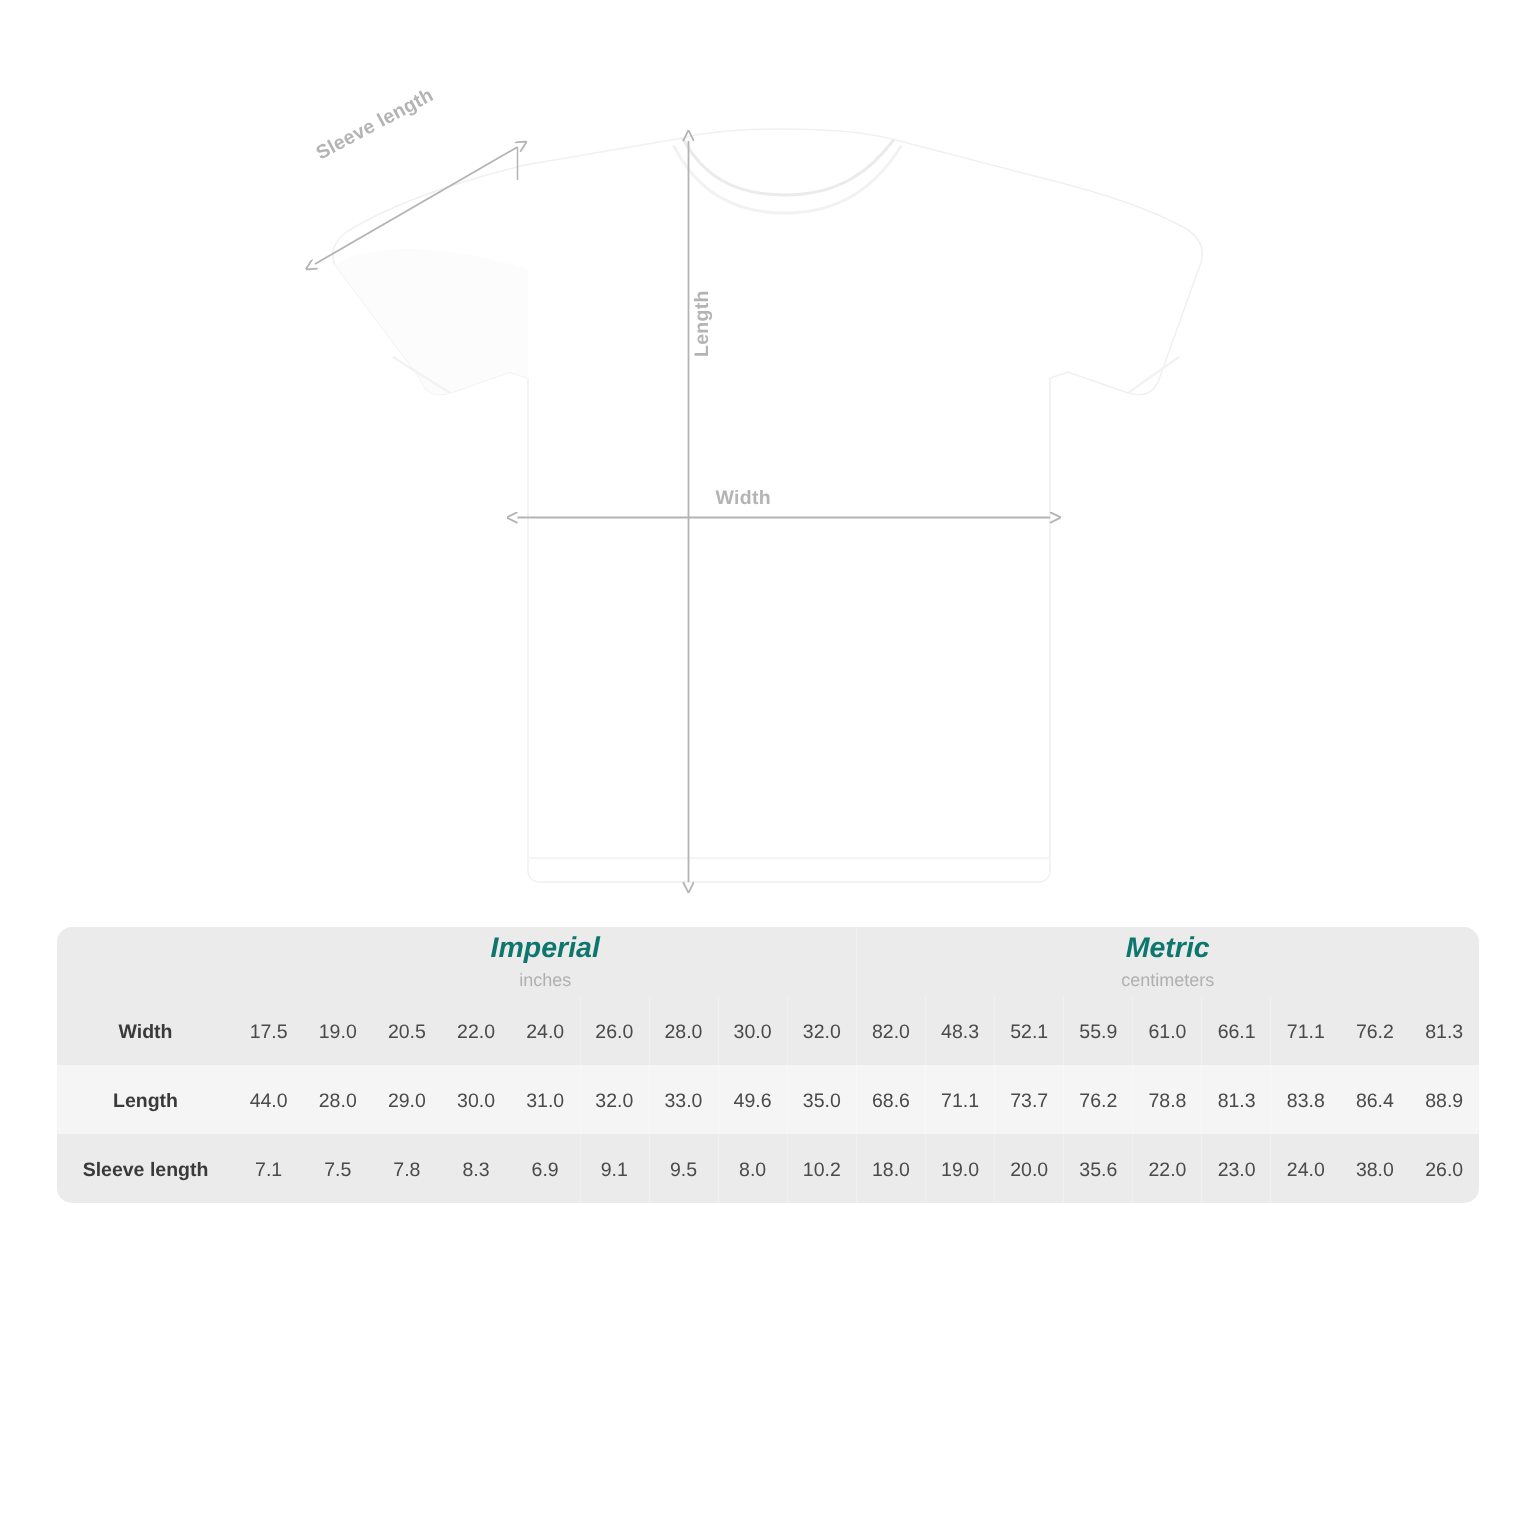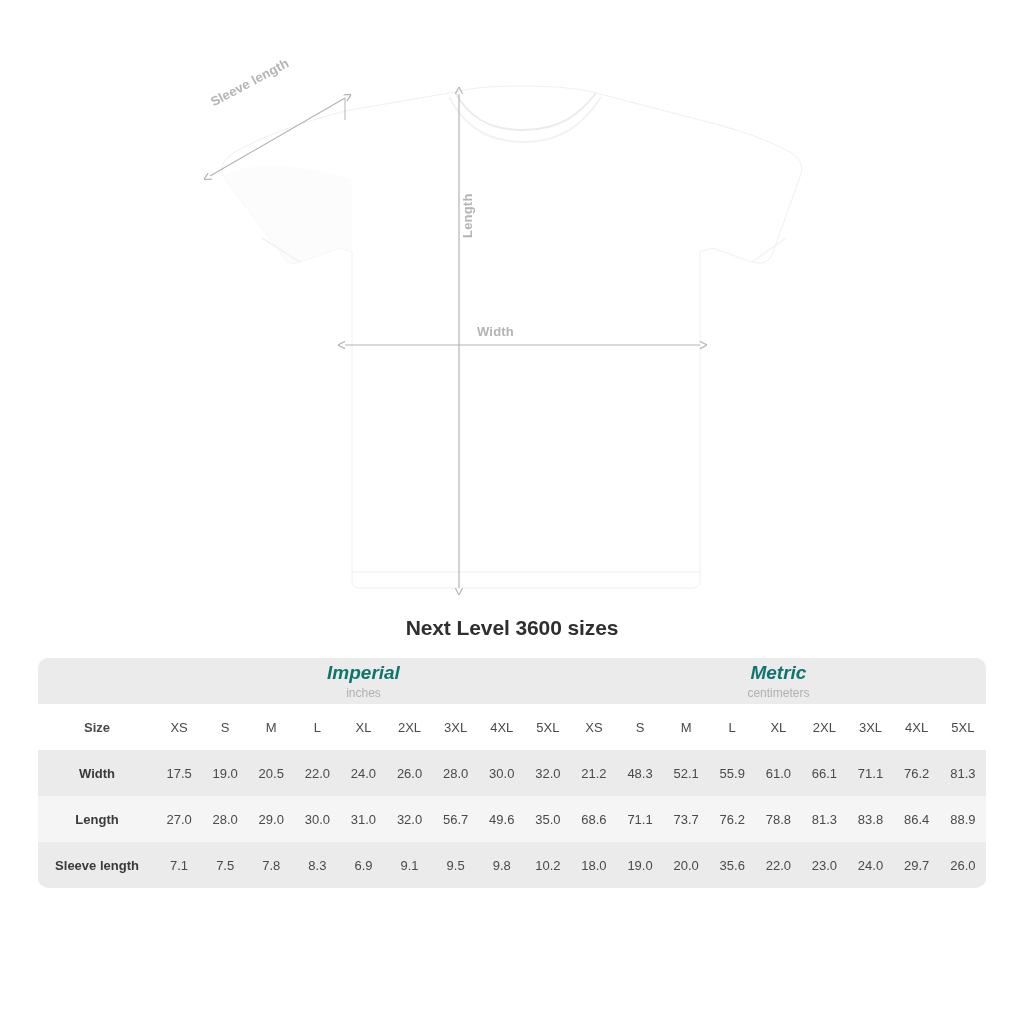--- a/index.html
+++ b/index.html
@@ -213,21 +213,20 @@
       <line x1="345" y1="345" x2="700" y2="345" marker-start="url(#arrowStart)" marker-end="url(#arrowEnd)"></line>
     </g>
   </svg>
 
   <div class="dim-label sleeve">Sleeve length</div>
   <div class="dim-label length">Length</div>
   <div class="dim-label width">Width</div>
 </div>
 
 <div class="title-block">
-  <h1 class="chart-title">Next Level 3600 sizes</h1>
 </div>
 
 <div class="table-wrap">
   <table class="size-table">
     <colgroup>
       <col class="label-col">
       <col class="data-col">
         <col class="data-col">
         <col class="data-col">
         <col class="data-col">
@@ -252,73 +251,52 @@
         <td colspan="9">
           <span class="unit-name">Imperial</span>
           <span class="unit-sub">inches</span>
         </td>
         <td colspan="9" class="last">
           <span class="unit-name">Metric</span>
           <span class="unit-sub">centimeters</span>
         </td>
       </tr>
 
-      <tr class="head-row">
-        <td class="rowlabel">Size</td>
-        <td>XS</td>
-        <td>S</td>
-        <td>M</td>
-        <td>L</td>
-        <td>XL</td>
-        <td>2XL</td>
-        <td>3XL</td>
-        <td>4XL</td>
-        <td>5XL</td>
-        <td>XS</td>
-        <td>S</td>
-        <td>M</td>
-        <td>L</td>
-        <td>XL</td>
-        <td>2XL</td>
-        <td>3XL</td>
-        <td>4XL</td>
-        <td>5XL</td>
-      </tr>
 
       <tr class="data-row">
         <td class="rowlabel">Width</td>
         <td>17.5</td>
         <td>19.0</td>
         <td>20.5</td>
         <td>22.0</td>
         <td>24.0</td>
         <td>26.0</td>
         <td>28.0</td>
         <td>30.0</td>
         <td>32.0</td>
-        <td>21.2</td>
+        <td>82.0</td>
         <td>48.3</td>
         <td>52.1</td>
         <td>55.9</td>
         <td>61.0</td>
         <td>66.1</td>
         <td>71.1</td>
         <td>76.2</td>
         <td>81.3</td>
       </tr>
 
       <tr class="data-row alt">
         <td class="rowlabel">Length</td>
-        <td>27.0</td>
+        <td>44.0</td>
         <td>28.0</td>
         <td>29.0</td>
         <td>30.0</td>
         <td>31.0</td>
         <td>32.0</td>
-        <td>56.7</td>
+        <td>33.0</td>
         <td>49.6</td>
         <td>35.0</td>
         <td>68.6</td>
         <td>71.1</td>
         <td>73.7</td>
         <td>76.2</td>
         <td>78.8</td>
         <td>81.3</td>
         <td>83.8</td>
         <td>86.4</td>
@@ -327,27 +305,27 @@
 
       <tr class="data-row">
         <td class="rowlabel">Sleeve length</td>
         <td>7.1</td>
         <td>7.5</td>
         <td>7.8</td>
         <td>8.3</td>
         <td>6.9</td>
         <td>9.1</td>
         <td>9.5</td>
-        <td>9.8</td>
+        <td>8.0</td>
         <td>10.2</td>
         <td>18.0</td>
         <td>19.0</td>
         <td>20.0</td>
         <td>35.6</td>
         <td>22.0</td>
         <td>23.0</td>
         <td>24.0</td>
-        <td>29.7</td>
+        <td>38.0</td>
         <td>26.0</td>
       </tr>
     </tbody>
   </table>
 </div>
 
 </body></html>

